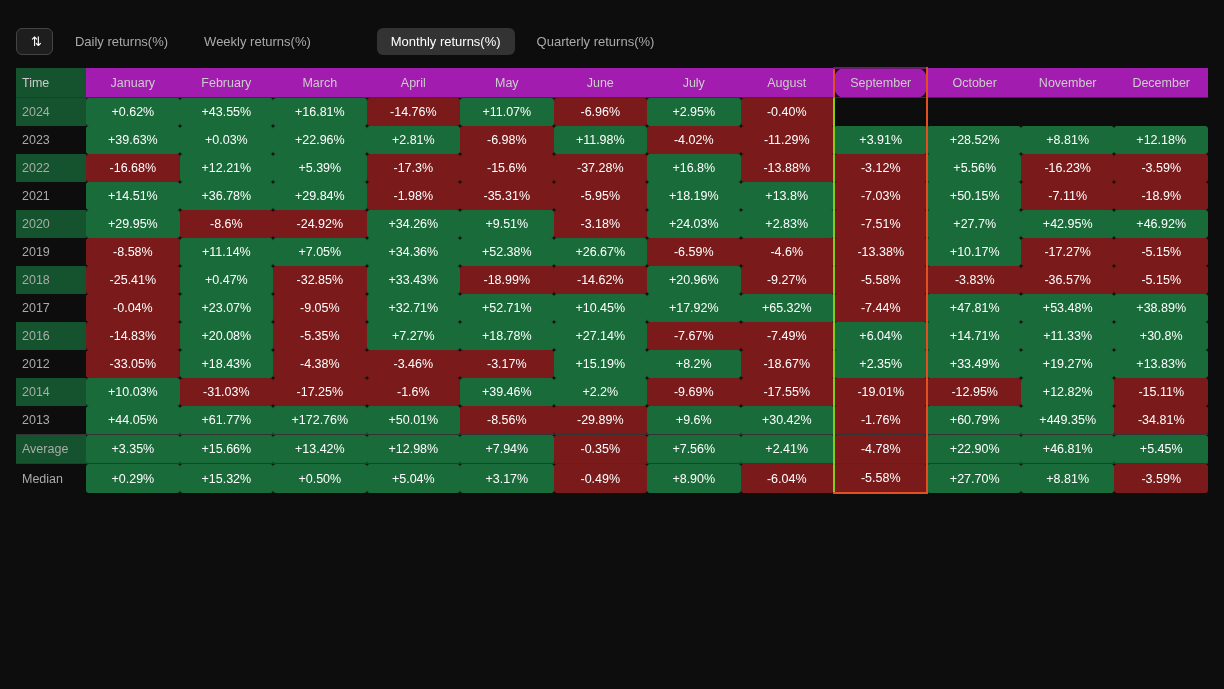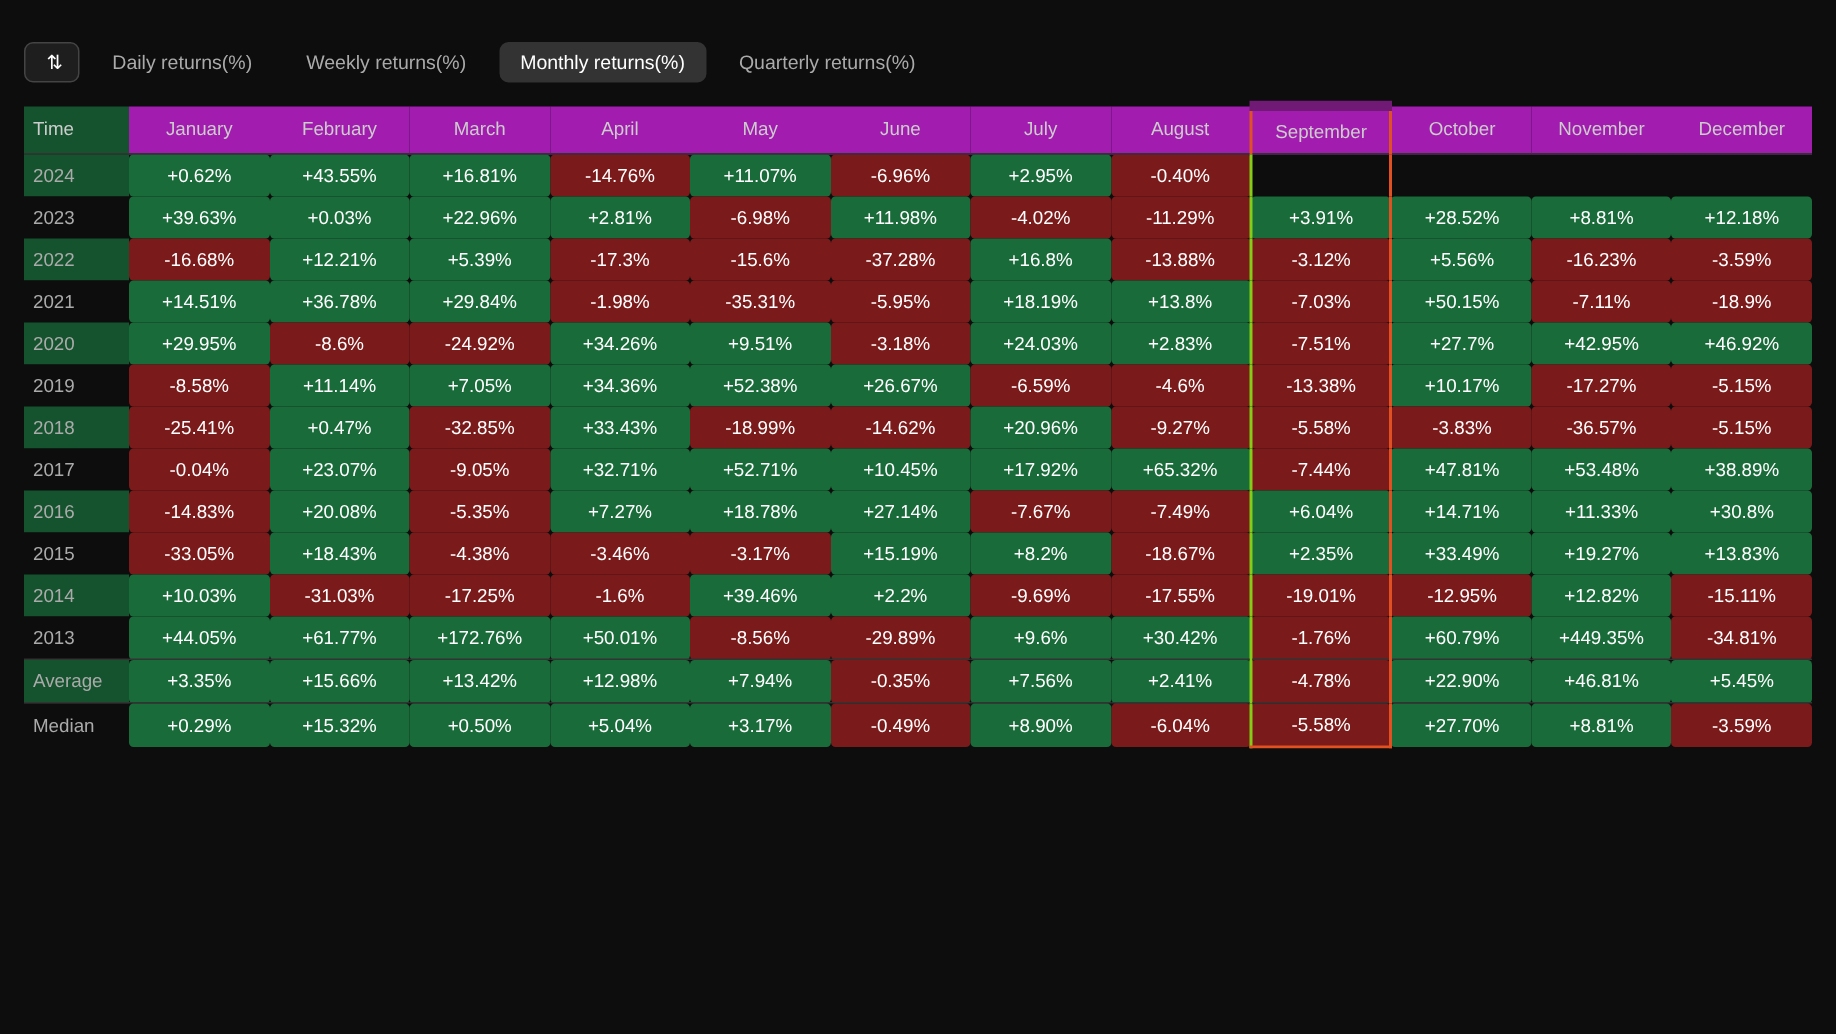--- a/index.html
+++ b/index.html
@@ -40,20 +40,21 @@
       border: none;
       color: #aaa;
       padding: 6px 14px;
       border-radius: 6px;
       font-size: 13px;
       cursor: pointer;
     }
     .tab-btn.active {
       background: #333;
       color: #fff;
+      margin-left: 44px;
     }
     .table-container {
       overflow-x: auto;
     }
     table {
       border-collapse: collapse;
       width: 100%;
     }
     th, td {
       text-align: center;
@@ -90,21 +91,22 @@
       border-radius: 3px;
     }
     tr:nth-child(even) td.time-col { background: #0d0d0d; }
     .sep-col {
       border-left: 2px solid #84cc16;
       border-right: 2px solid #e05020;
     }
     th.sep-col {
       border-left: 2px solid #e05020;
       border-right: 2px solid #e05020;
-      border-top: 7px solid #701a75;
+      border-top: 2px solid #701a75;
+      border-radius: 11px;
     }
     tr:last-child td.sep-col {
       border-bottom: 2px solid #e05020;
     }
     .avg-row td, .med-row td {
       border-top: 1px solid #333;
       font-weight: 500;
     }
   </style>
 </head>
@@ -272,21 +274,21 @@
           <td class="cell-green">+18.78%</td>
           <td class="cell-green">+27.14%</td>
           <td class="cell-red">-7.67%</td>
           <td class="cell-red">-7.49%</td>
           <td class="cell-green sep-col">+6.04%</td>
           <td class="cell-green">+14.71%</td>
           <td class="cell-green">+11.33%</td>
           <td class="cell-green">+30.8%</td>
         </tr>
         <tr>
-          <td class="time-col">2015</td>
+          <td class="time-col">2012</td>
           <td class="cell-red">-33.05%</td>
           <td class="cell-green">+18.43%</td>
           <td class="cell-red">-4.38%</td>
           <td class="cell-red">-3.46%</td>
           <td class="cell-red">-3.17%</td>
           <td class="cell-green">+15.19%</td>
           <td class="cell-green">+8.2%</td>
           <td class="cell-red">-18.67%</td>
           <td class="cell-green sep-col">+2.35%</td>
           <td class="cell-green">+33.49%</td>

